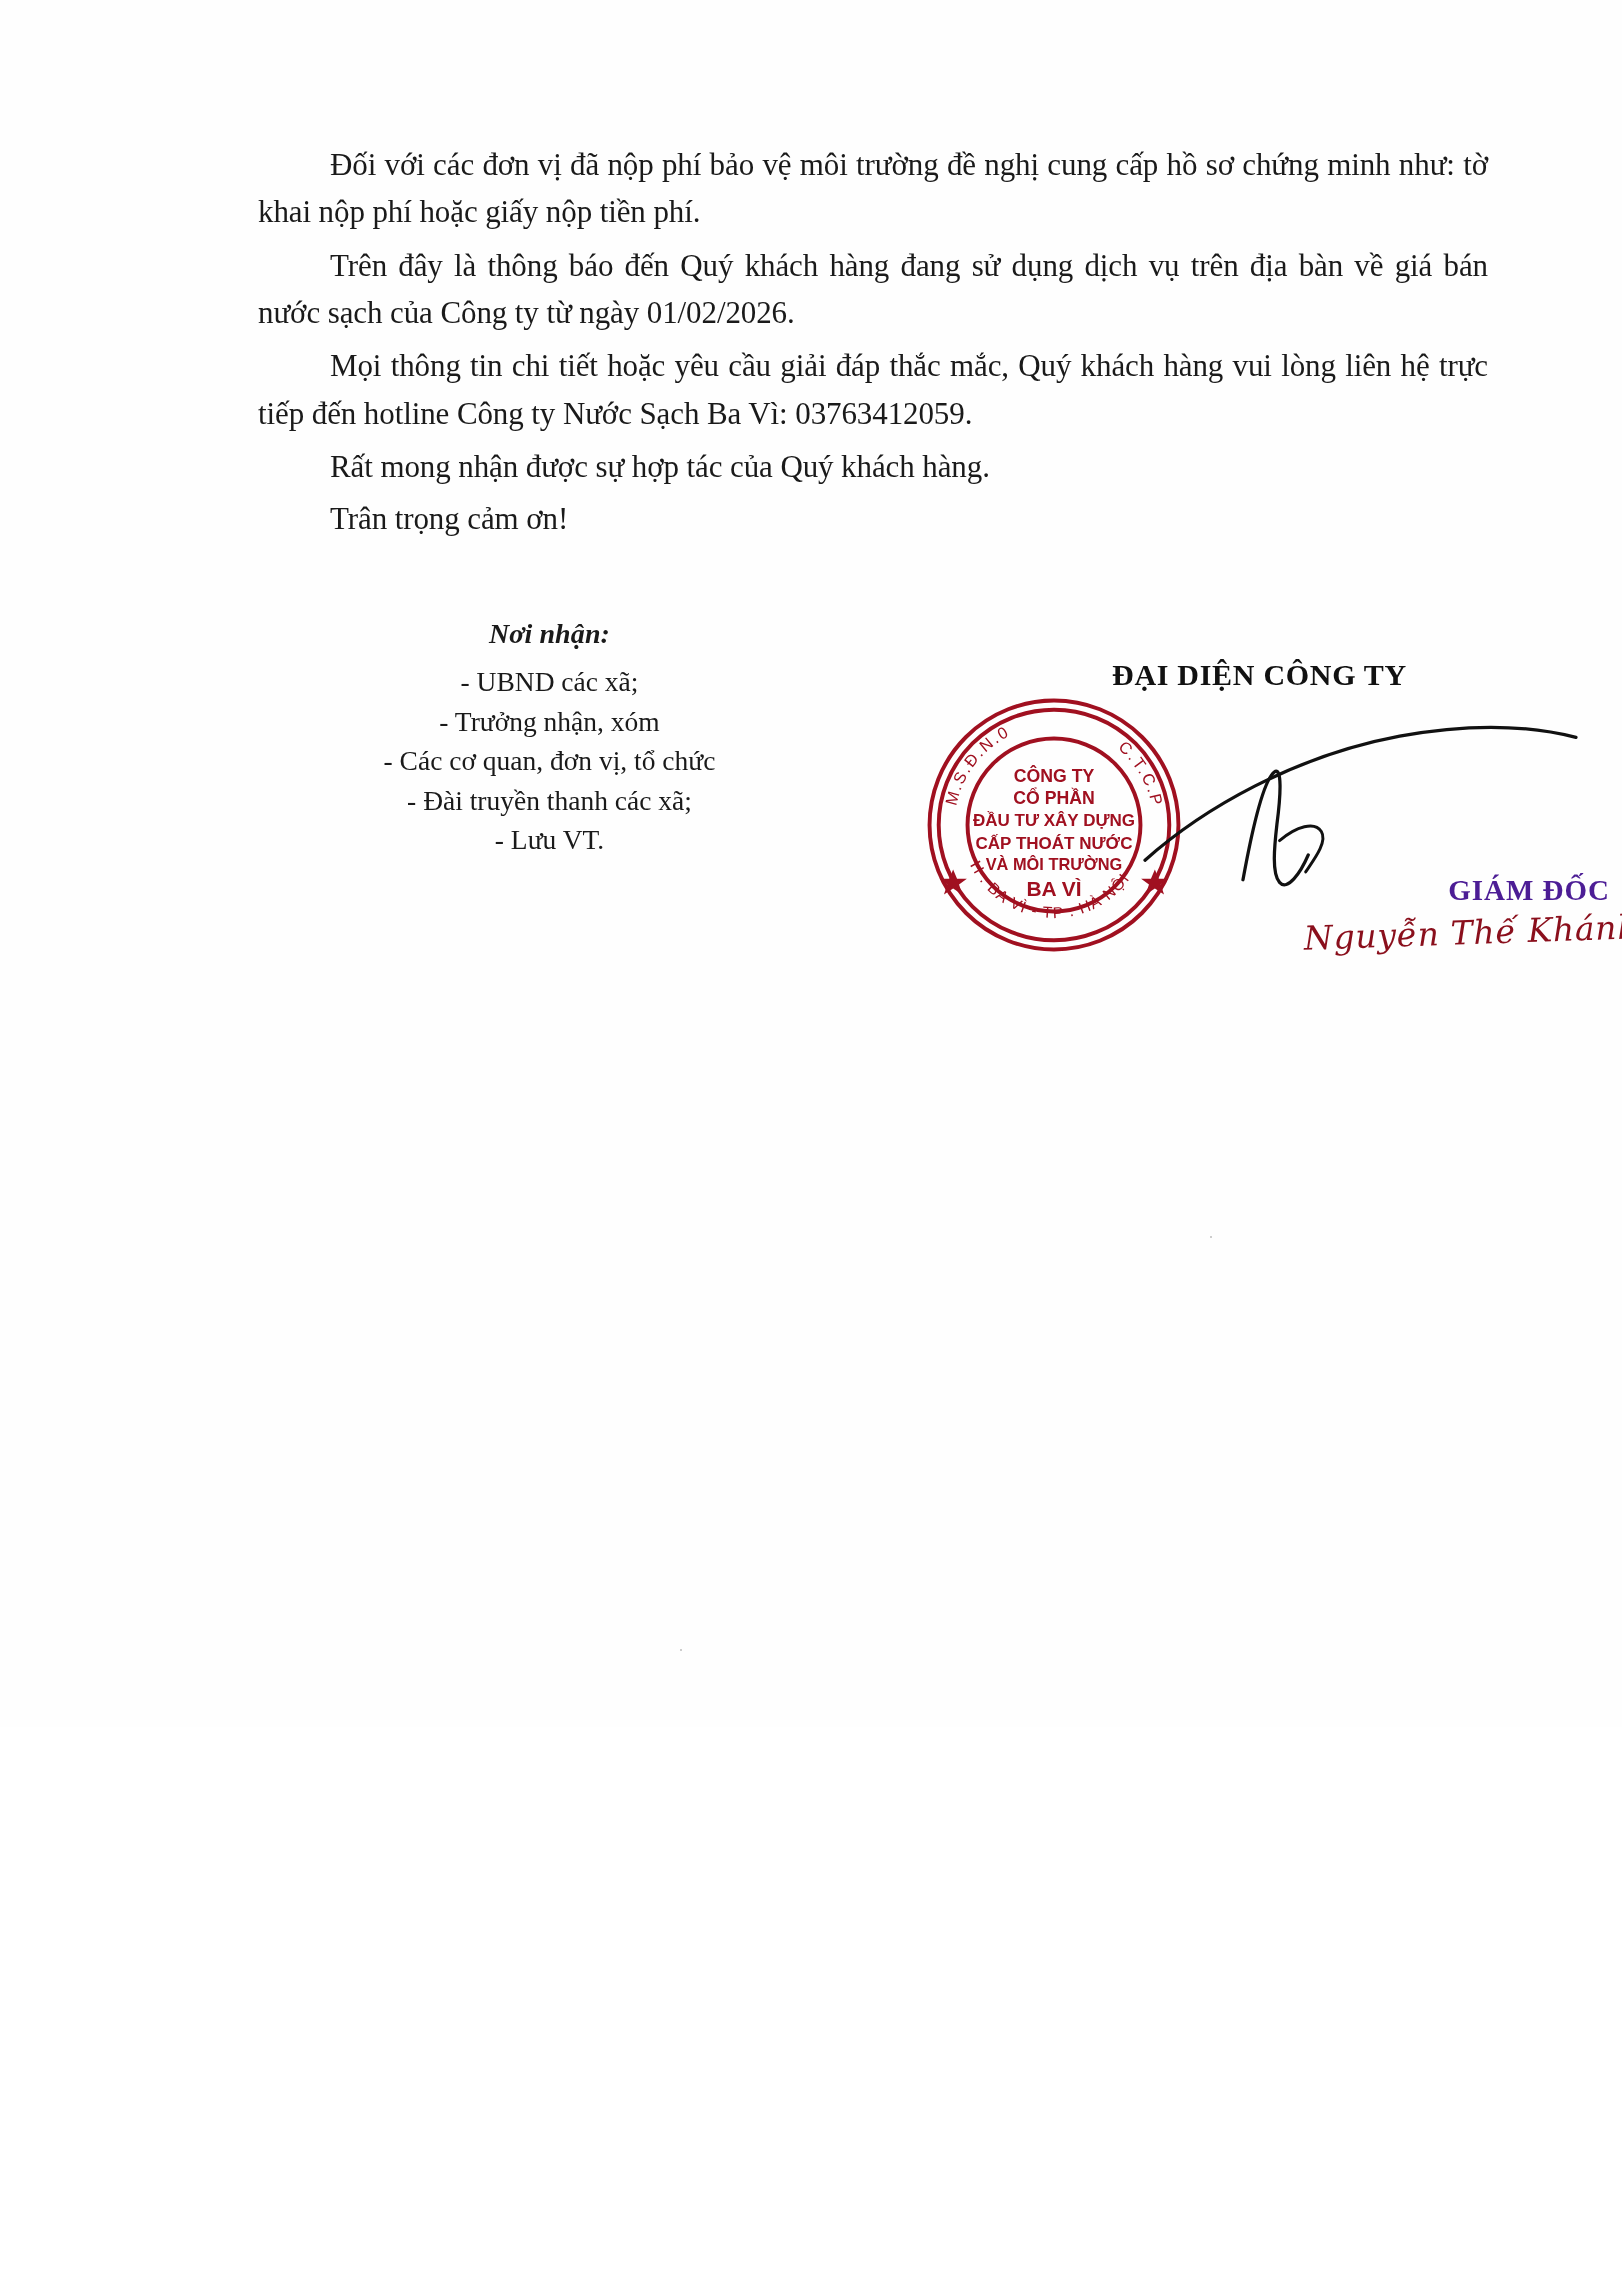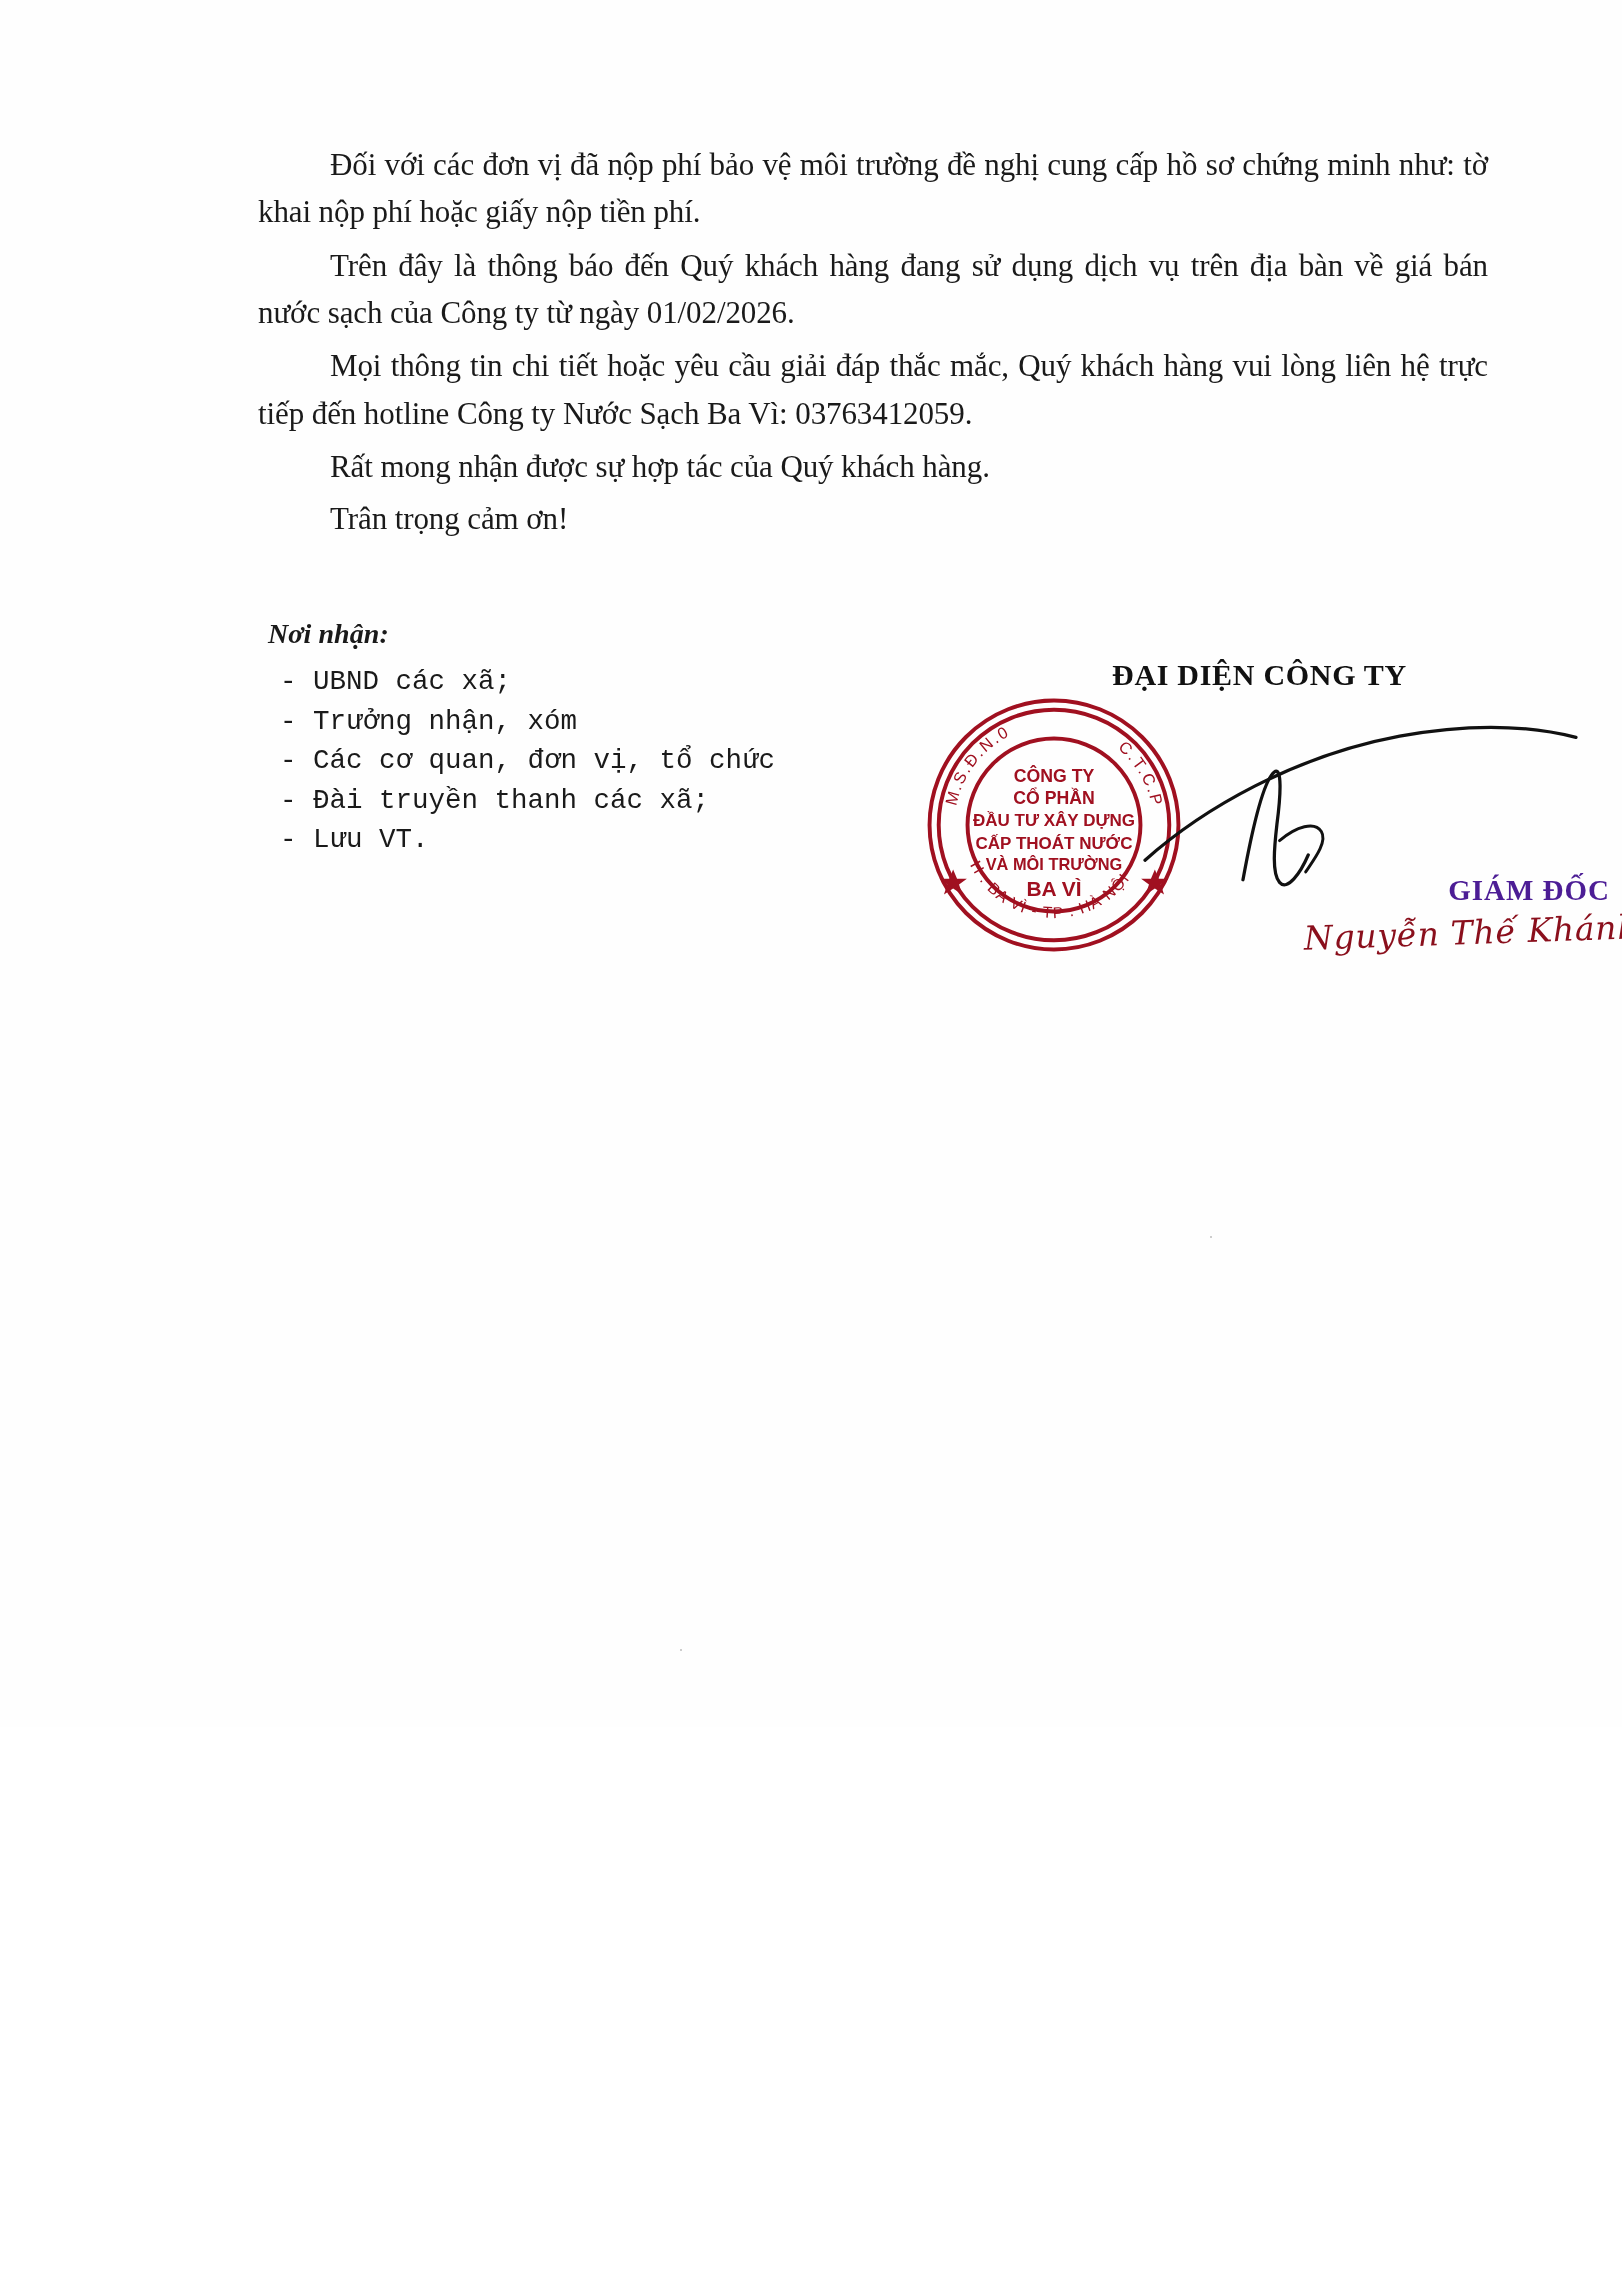--- a/index.html
+++ b/index.html
@@ -30,36 +30,36 @@
     line-height: 1.52;
     text-align: justify;
     text-indent: 72px;
     letter-spacing: -0.1px;
   }
   p.para.tight {
     margin-bottom: 5.2px;
   }
   .recipients {
     position: absolute;
-    left: 268px;
+    left: 255px;
     top: 618px;
     width: 589px;
+    text-align: center;
   }
   .recipients-title {
     font-style: italic;
     font-weight: bold;
     font-size: 28px;
     margin: 0 0 3.9px 0;
     letter-spacing: 0.1px;
   }
   .recipients ul {
     list-style: none;
     margin: 12px;
     padding: 0;
-    font-family: Liberation Mono, monospace;
   }
   .recipients li {
     font-size: 27.5px;
     line-height: 1.44;
     white-space: nowrap;
   }
   .signature-block {
     position: absolute;
     left: 929px;
     top: 612px;

